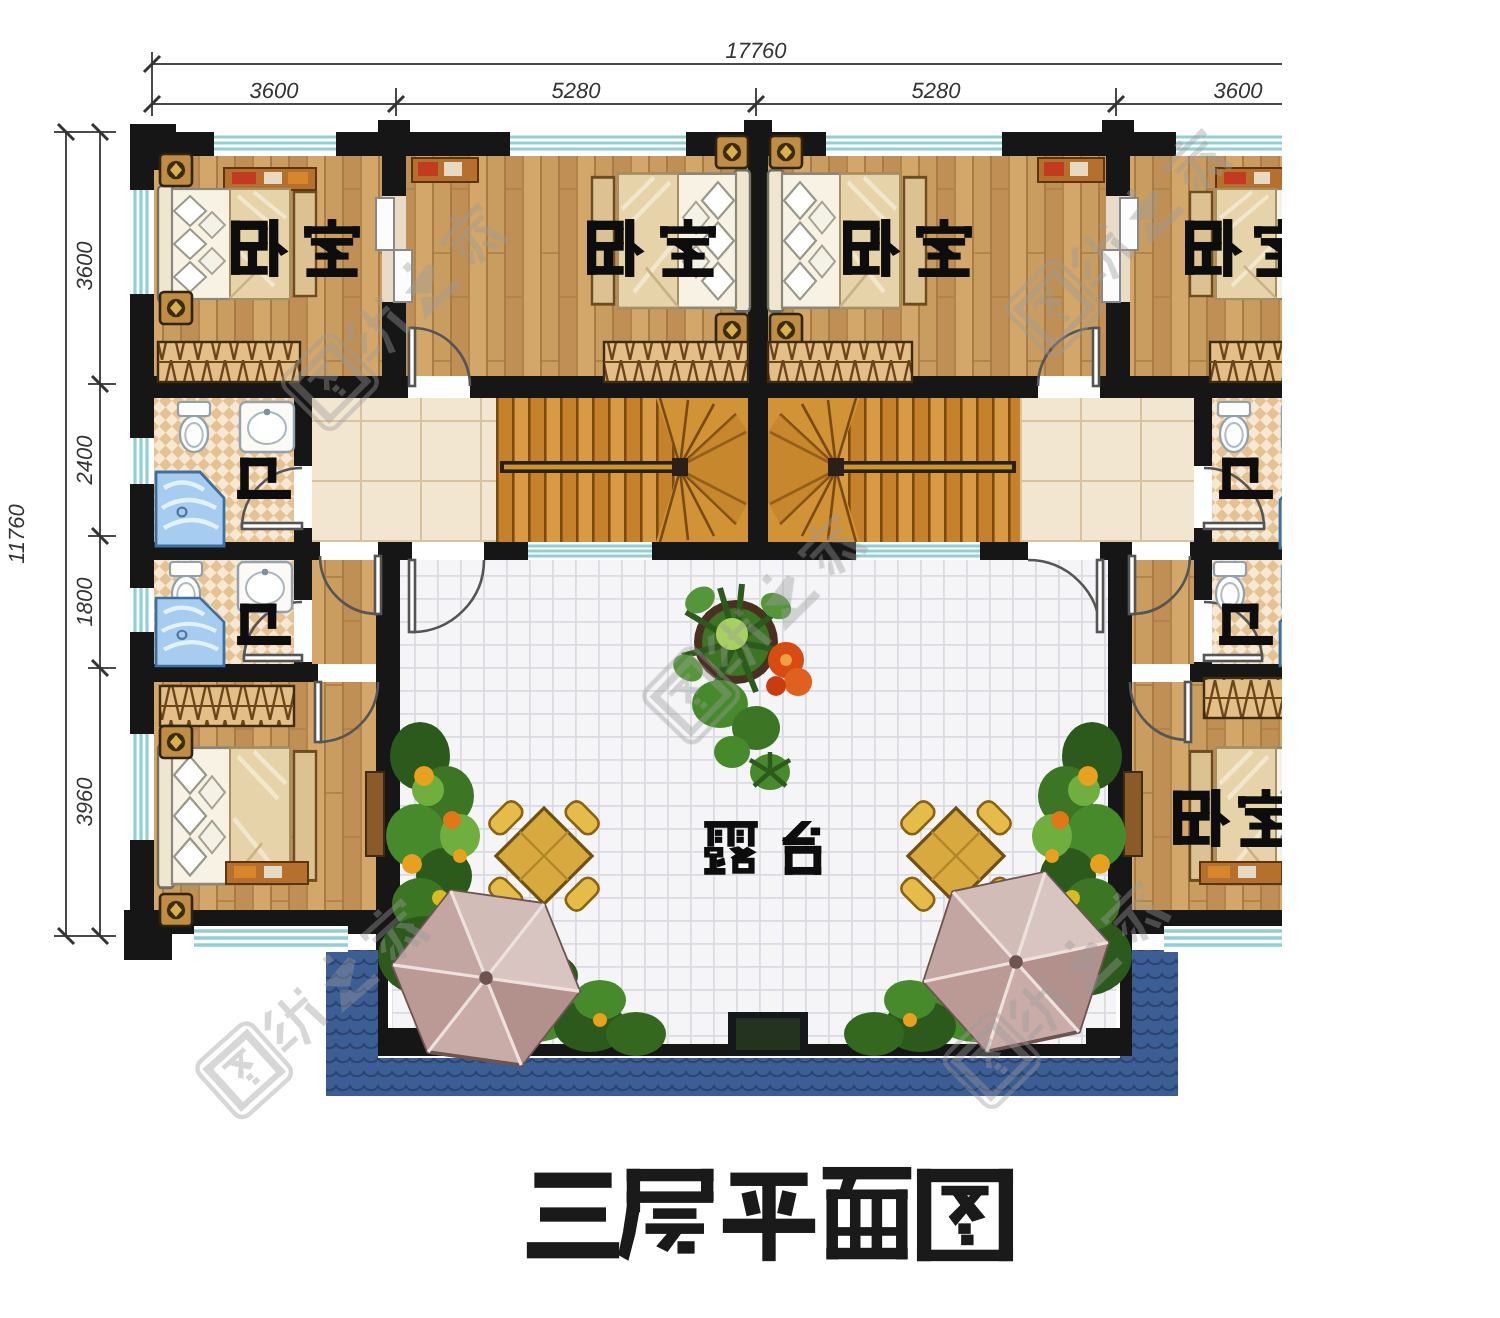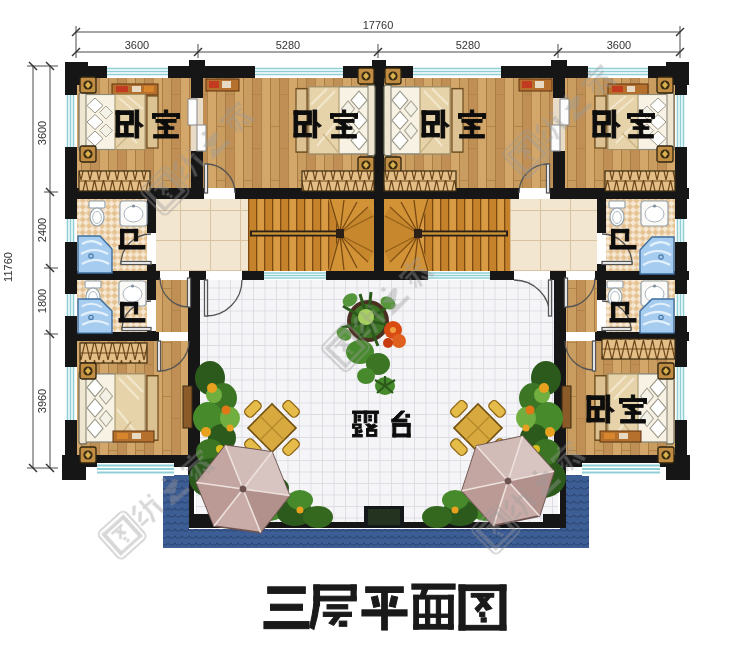--- a/index.html
+++ b/index.html
@@ -1,16 +1,16 @@
 <!DOCTYPE html>
 <html><head>
 <meta charset="utf-8">
 <style>
 html,body{margin:0;padding:0;background:#ffffff;font-family:"Liberation Sans",sans-serif;}
-#wrap{width:750px;height:659px;position:relative;overflow:hidden;background:#fff;}
+#wrap{width:641px;height:659px;position:relative;overflow:hidden;background:#fff;font-style:italic;}
 </style>
 </head>
 <body>
 <div id="wrap">
 <svg width="750" height="659" viewBox="0 0 750 659" xmlns="http://www.w3.org/2000/svg">
 <defs>
 <pattern id="wood" width="27" height="54" patternUnits="userSpaceOnUse">
   <rect width="27" height="54" fill="#c99d5f"></rect>
   <rect x="9" width="9" height="54" fill="#bf8f55"></rect>
   <rect x="18" width="9" height="54" fill="#d3a669"></rect>

